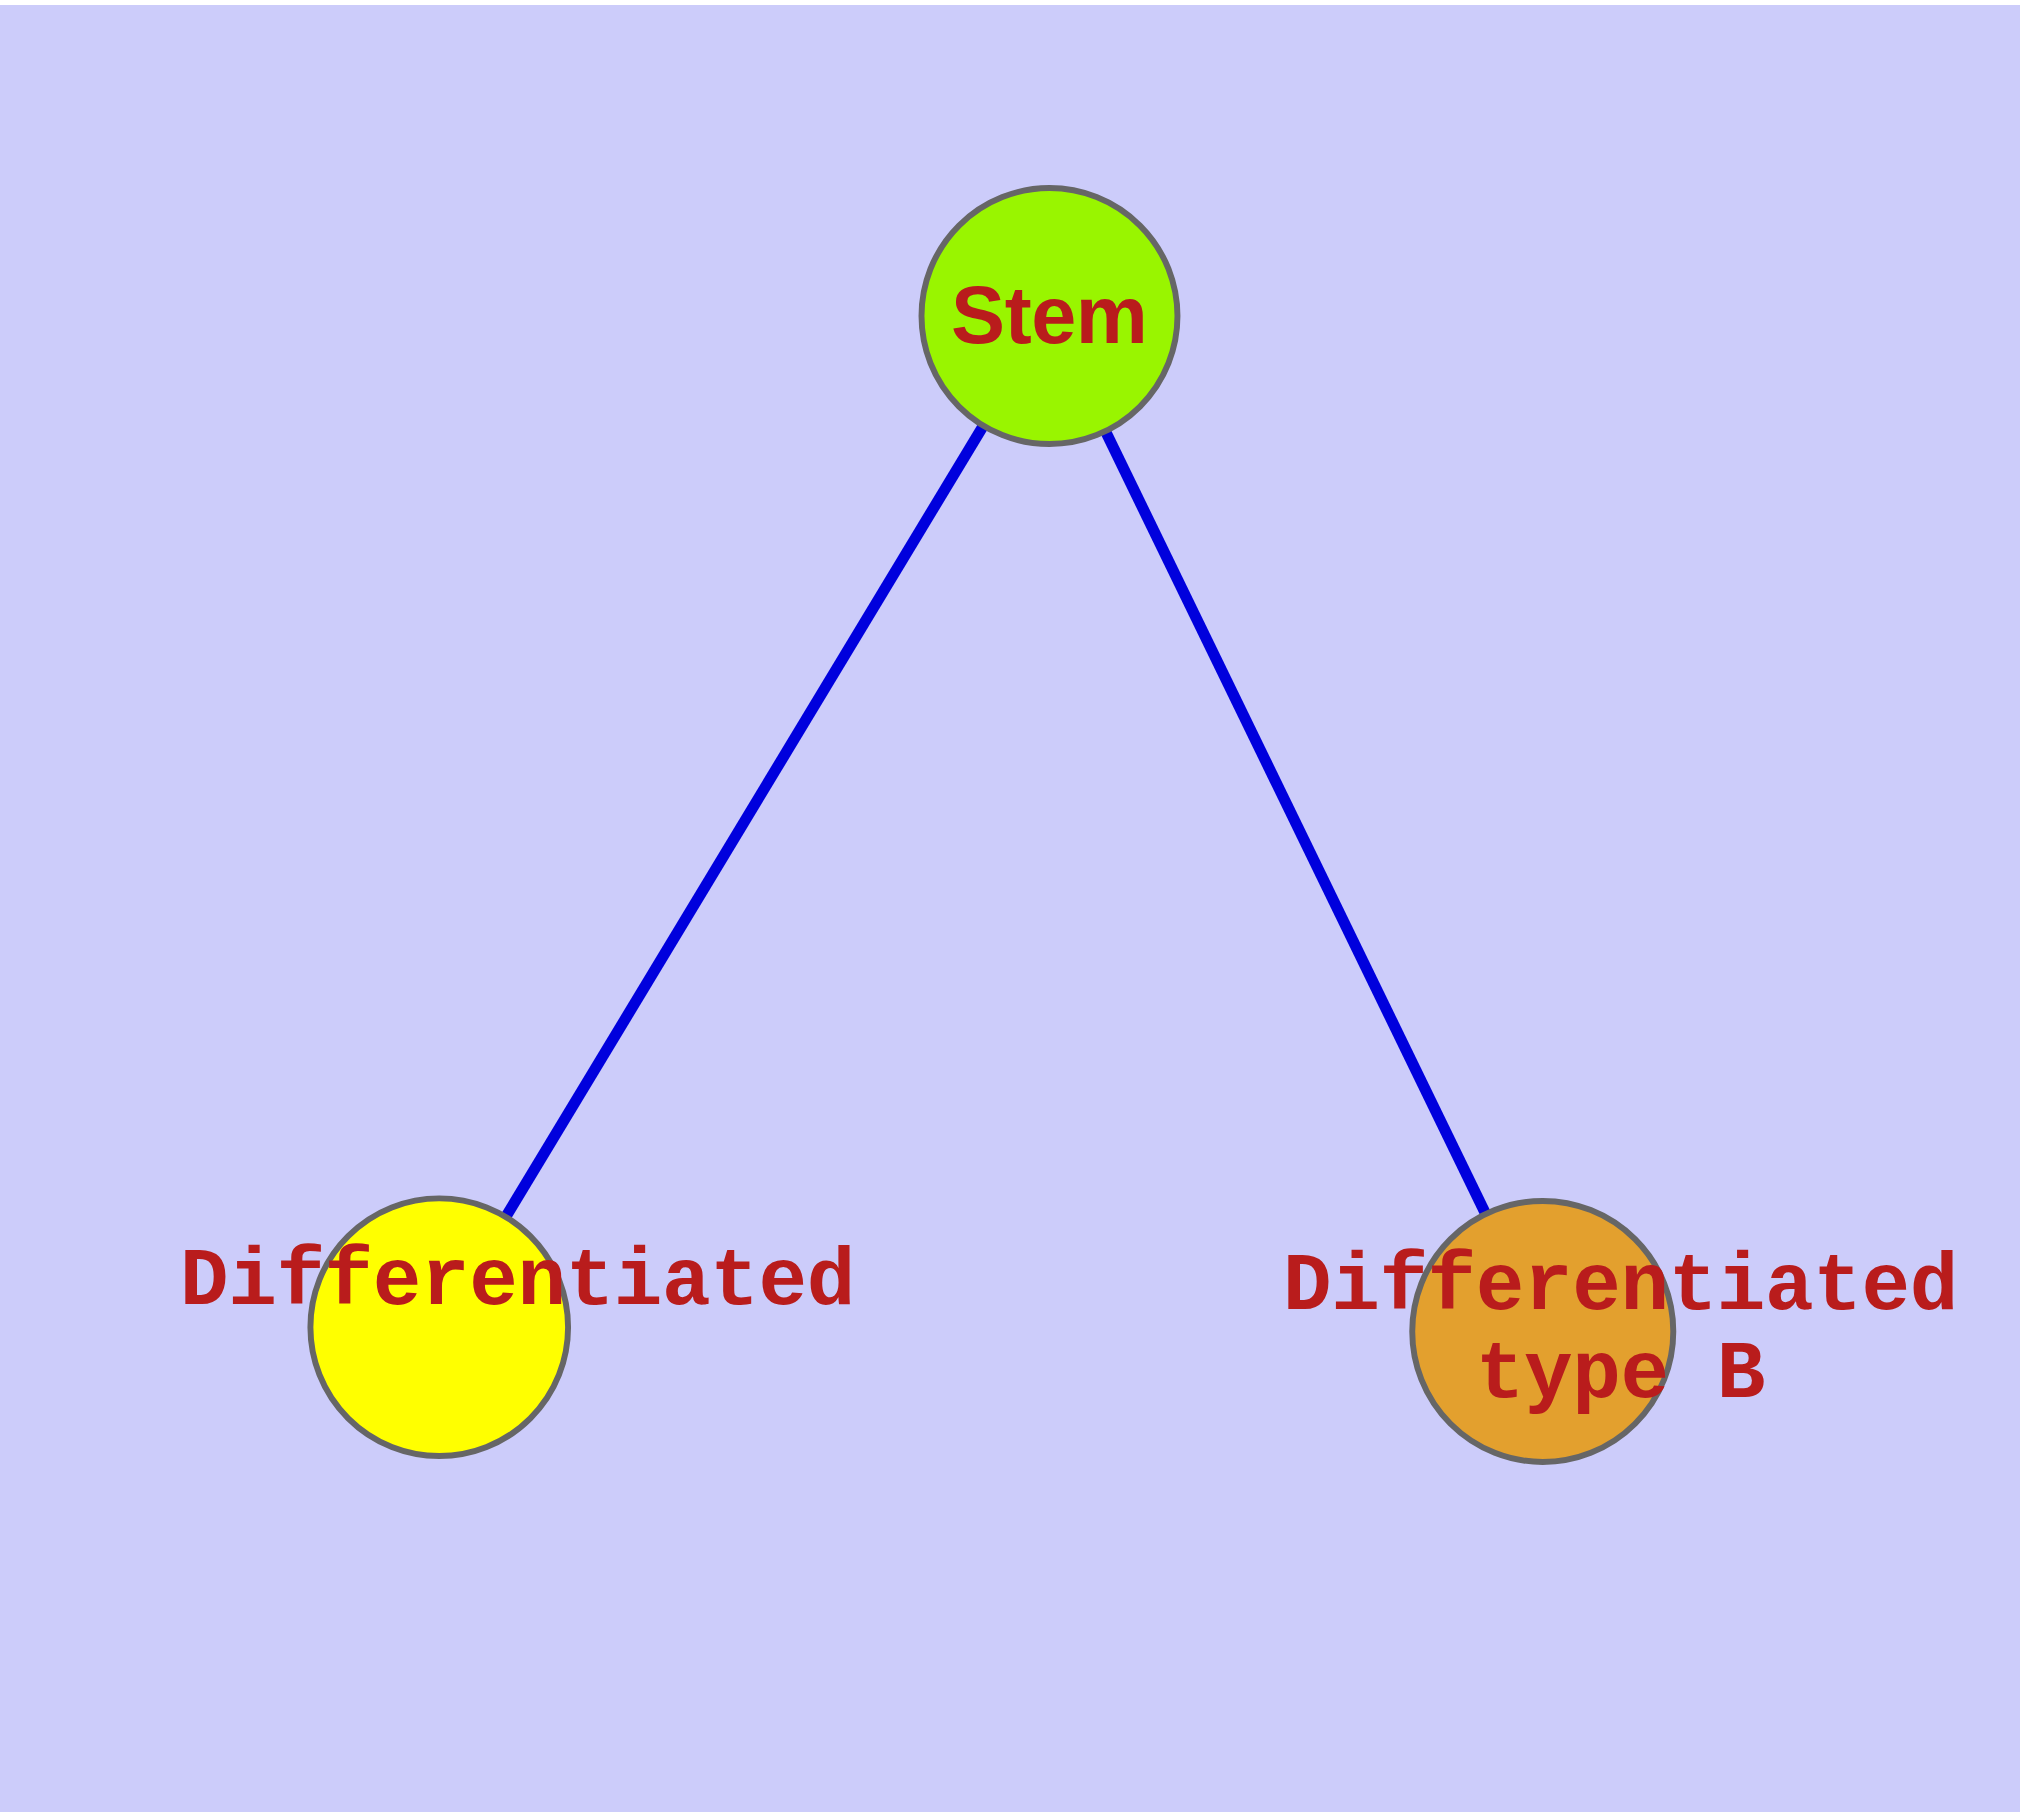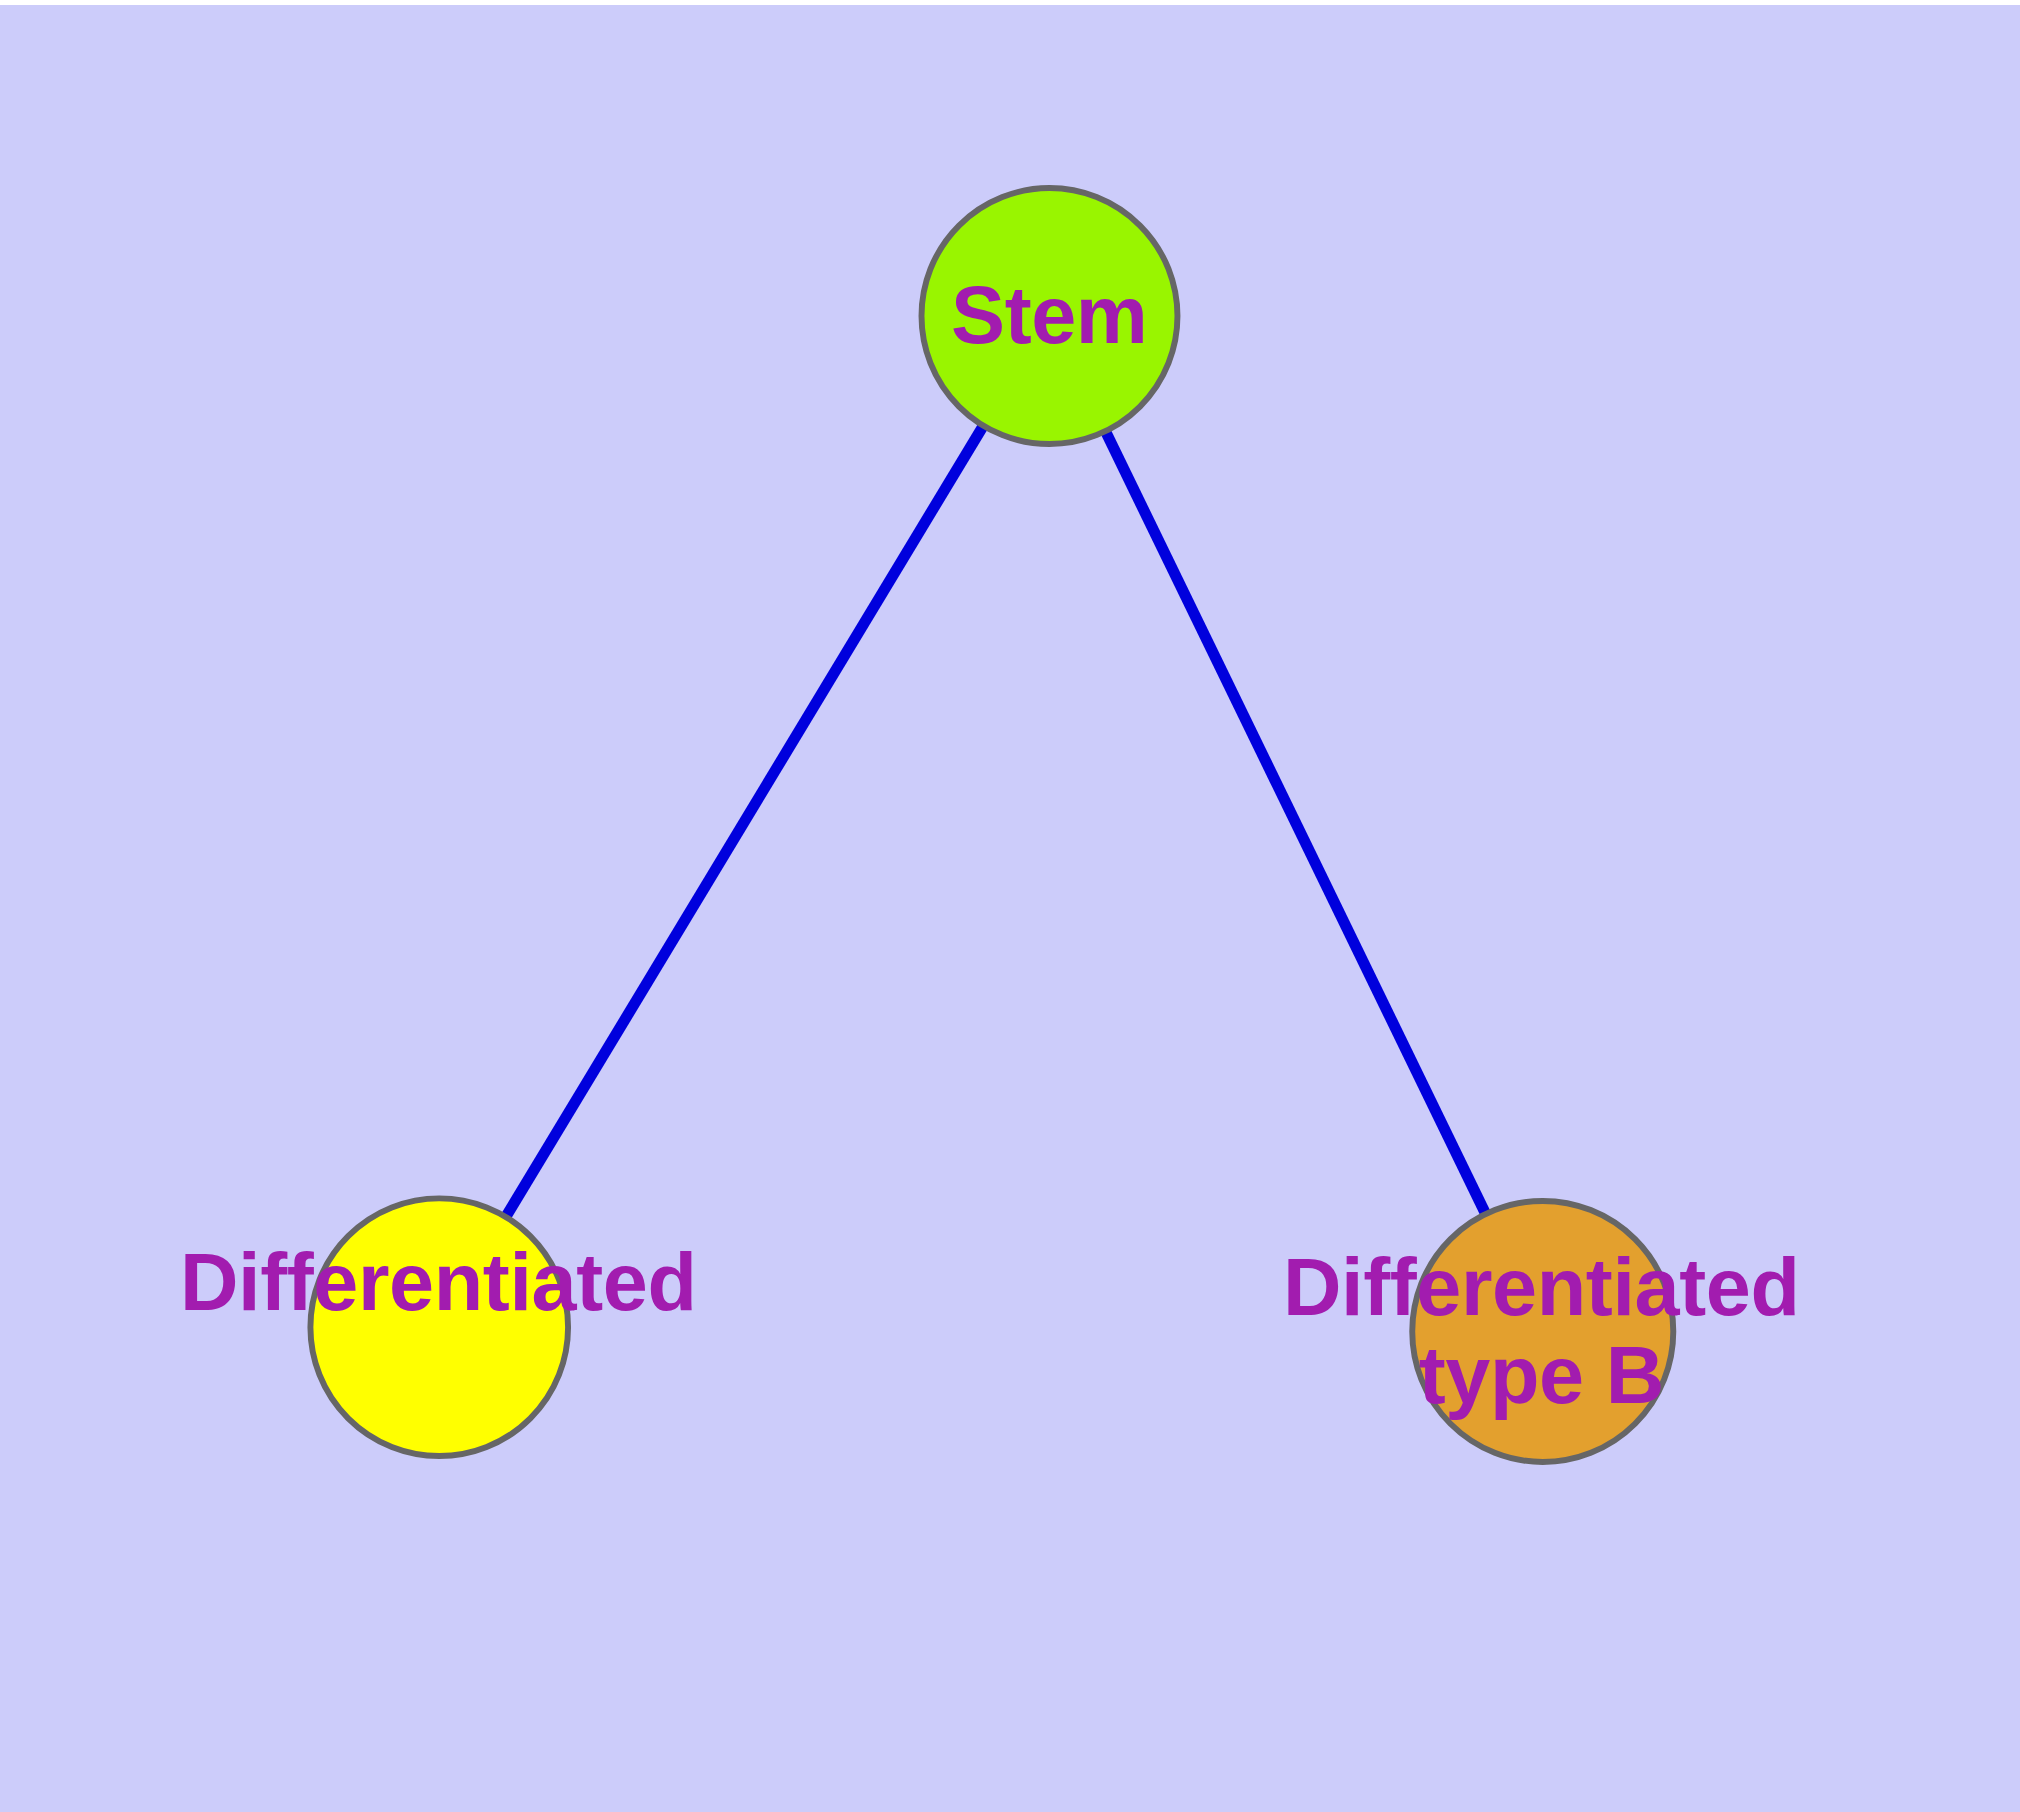--- a/index.html
+++ b/index.html
@@ -28,33 +28,34 @@
     position: absolute;
     left: 0;
     top: 0;
     width: 2021px;
     height: 1807px;
     display: block;
   }
   .node-label {
     position: absolute;
     text-align: center;
-    color: #a21caf;
+    color: #b91c1c;
     font-family: "Liberation Sans", sans-serif;
     font-weight: bold;
     line-height: 1.08;
     white-space: pre;
     pointer-events: none;
     letter-spacing: -0.4px;
   }
   .label-stem {
     font-size: 81px;
   }
   .label-leaf {
     font-size: 81px;
+    font-family: Liberation Mono, monospace;
   }
 </style>
 </head>
 <body>
 
 <div id="canvas">
   <div id="graph-surface">
 
     <svg id="graph-svg" viewBox="0 0 2384 2132" xmlns="http://www.w3.org/2000/svg">
 

